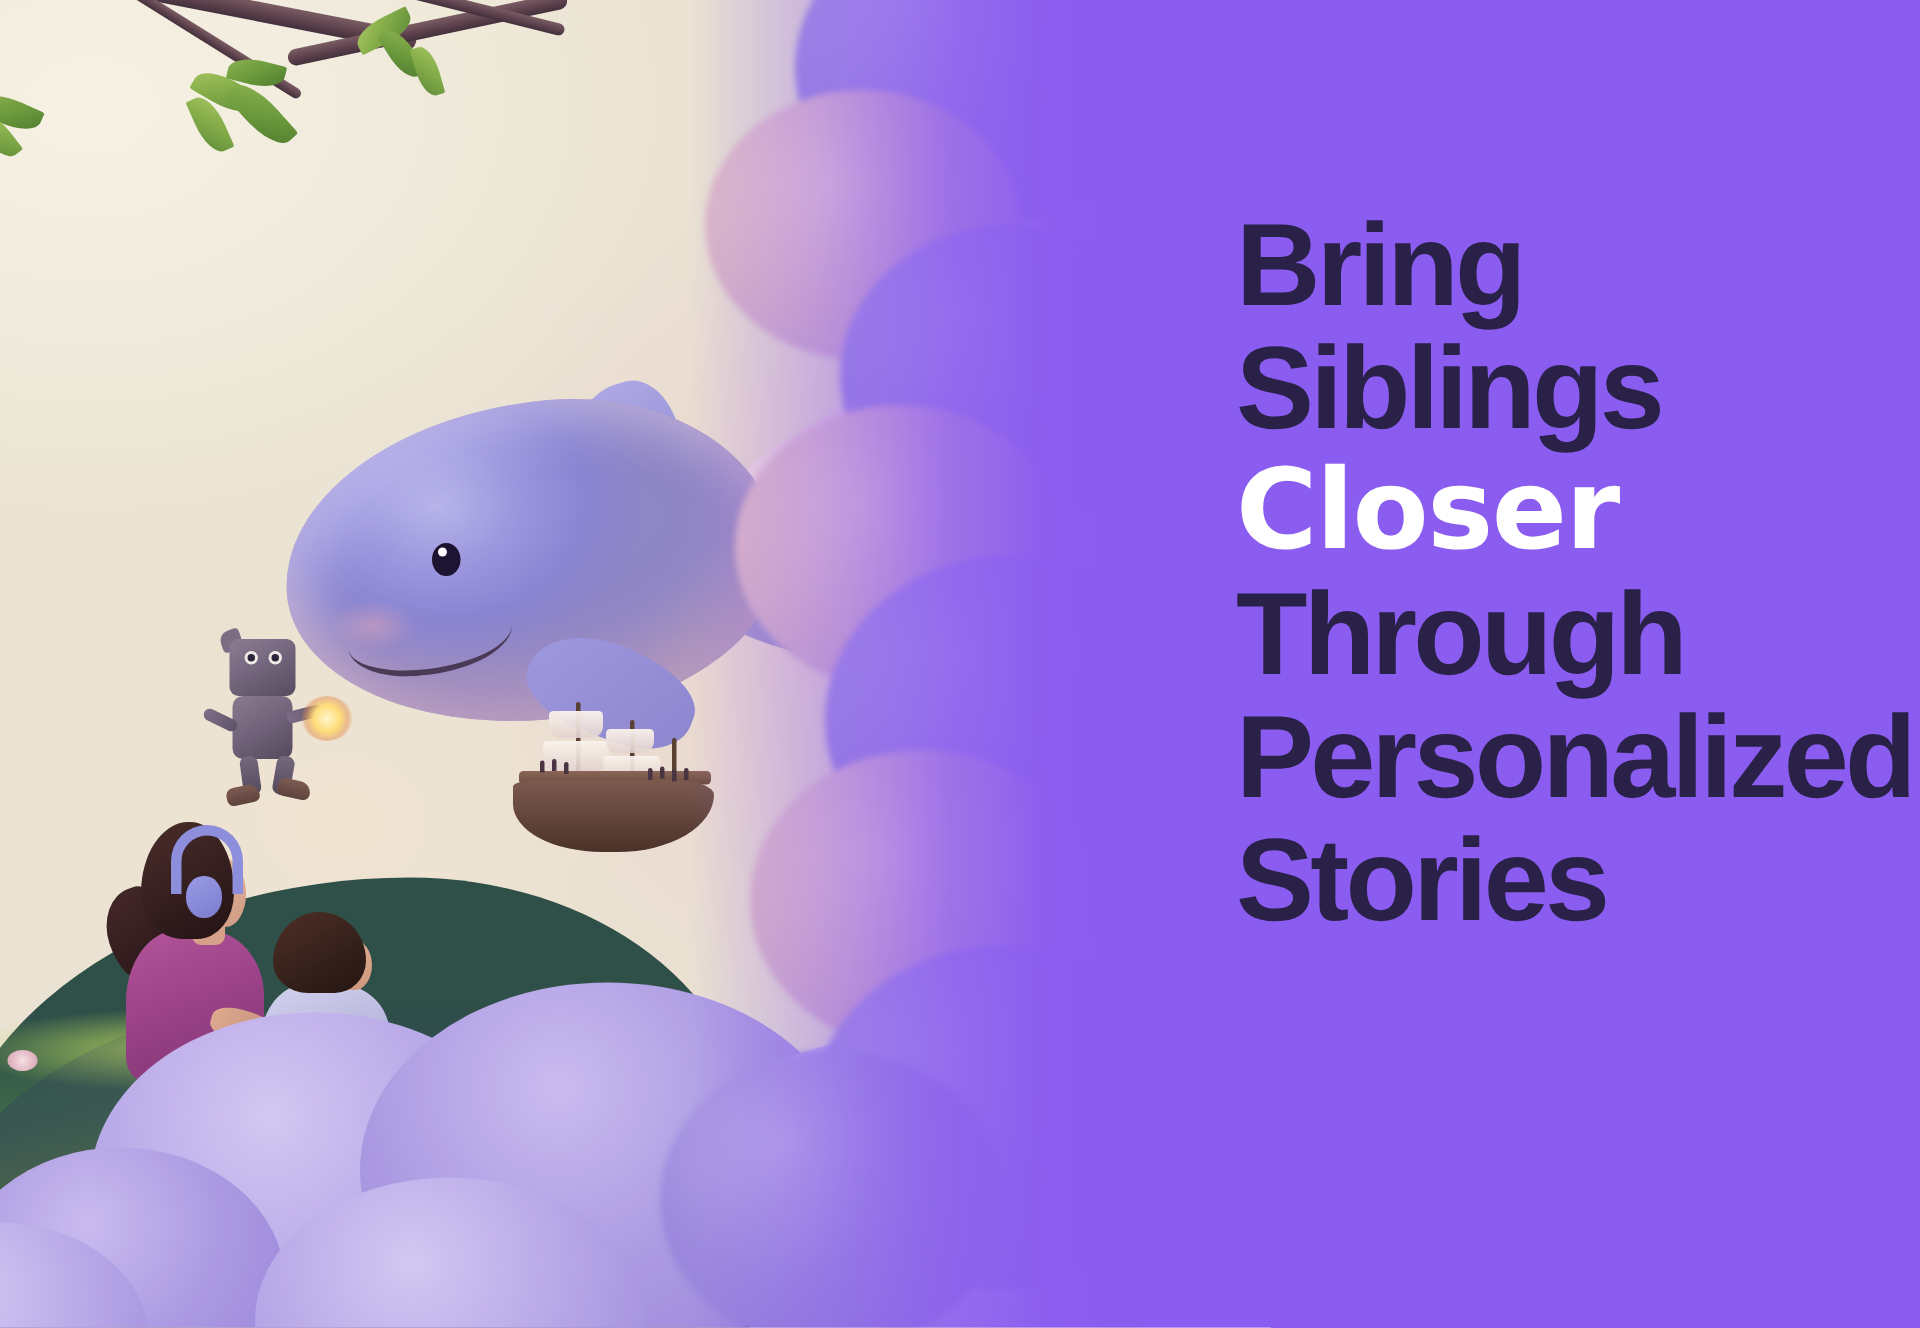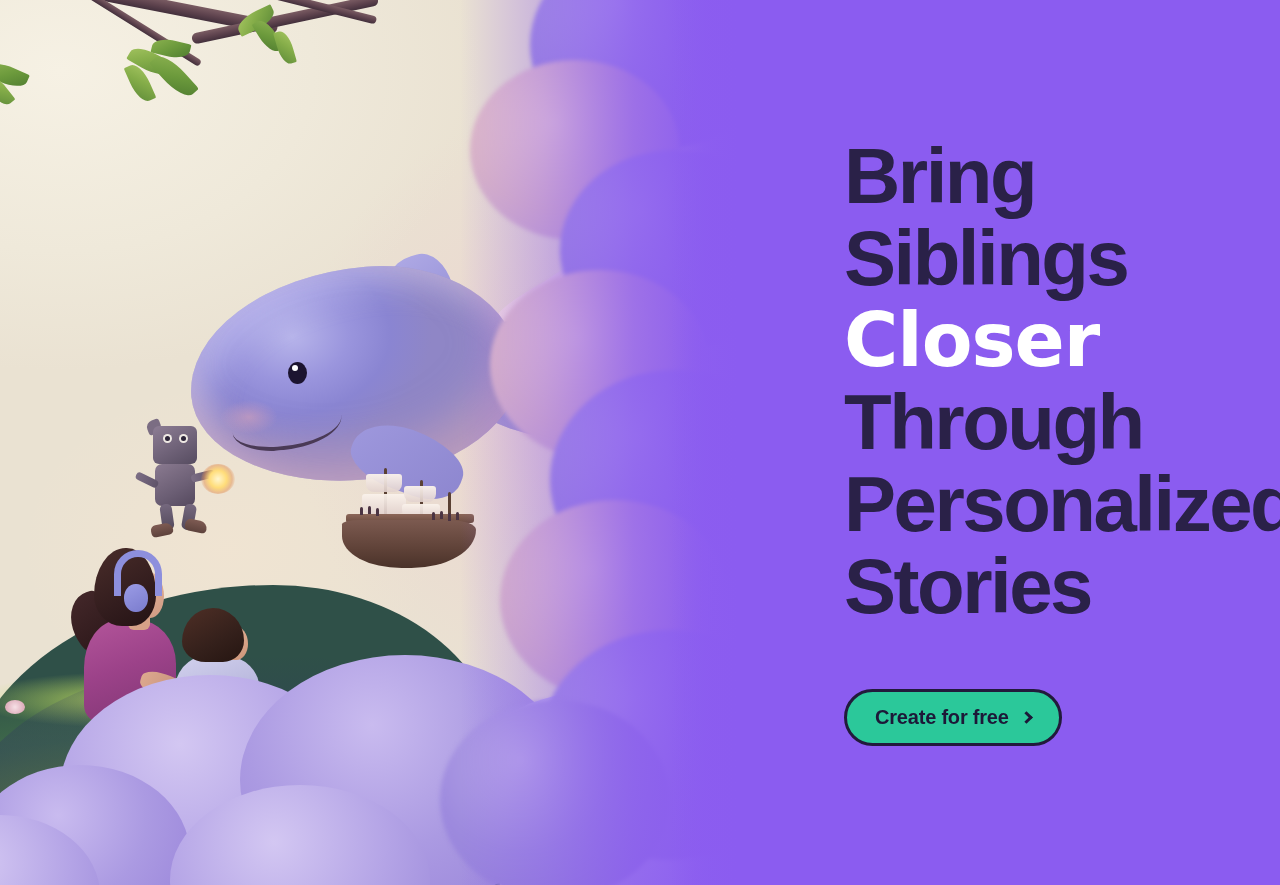--- a/index.html
+++ b/index.html
@@ -286,21 +286,21 @@
   
   .fg-clouds { position:absolute; left:-60px; bottom:-90px; width:900px; height:330px; }
   .fg {
     position:absolute; border-radius:50%;
     background:radial-gradient(circle at 40% 28%, #c9bbef 0%, #ab9ae2 48%, #957fd8 100%);
   }
   .fg.soft { background:radial-gradient(circle at 40% 30%, #d3c7f2 0%, #b4a4e6 55%, #9b88da 100%); }
 
   
   #panel {
-    position:absolute; left:760px; top:0; width:520px; height:676px;
+    position:absolute; left:740px; top:0; width:520px; height:676px;
   }
   .headline {
     position:absolute; left:84px; top:135px;
     width:520px;
   }
   .hl-line {
     display:block;
     font-family:"Liberation Sans", sans-serif;
     font-weight:bold;
     font-size:78px;
@@ -482,19 +482,15 @@
 
     <div class="headline">
       <span class="hl-line">Bring</span>
       <span class="hl-line">Siblings</span>
       <span class="hl-line accent">Closer</span>
       <span class="hl-line">Through</span>
       <span class="hl-line">Personalized</span>
       <span class="hl-line">Stories</span>
     </div>
 
-    <button class="cta">
-      <span>Create for free</span>
-      <span class="chev"></span>
-    </button>
 
   </div>
 </div>
 
 </body></html>

